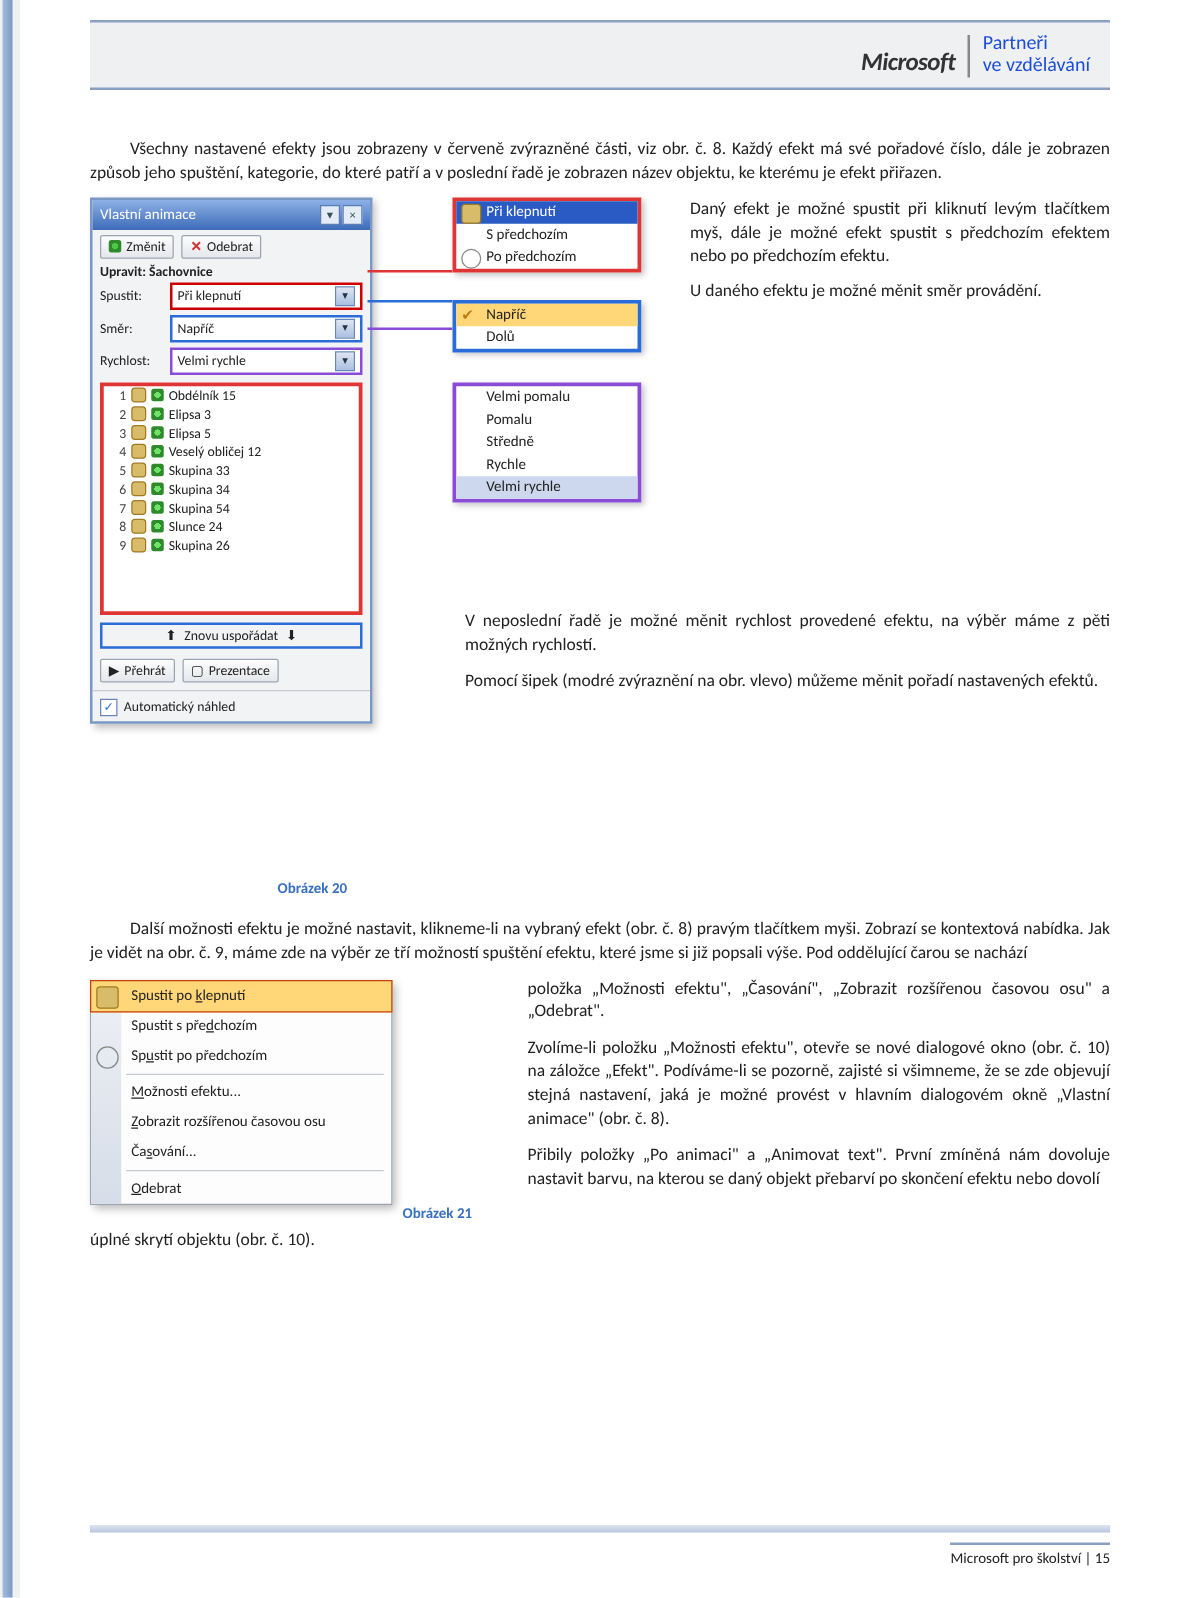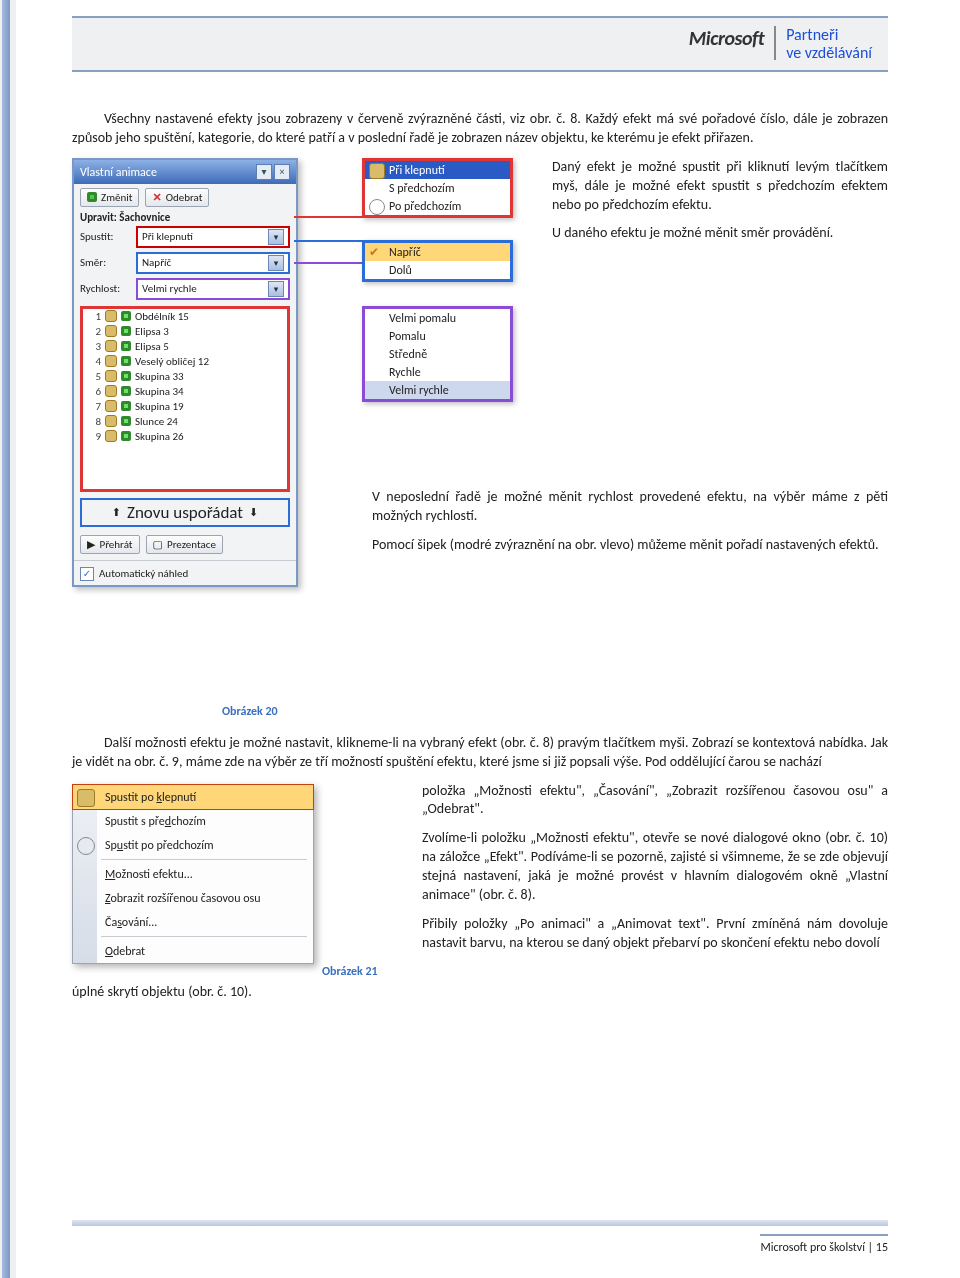--- a/index.html
+++ b/index.html
@@ -1,18 +1,18 @@
 <!DOCTYPE html>
 <html><head>
 <meta charset="utf-8">
 <style>
   body { margin:0; font-family:"Calibri","Segoe UI",Arial,sans-serif; font-size:14px; color:#222; background:#fff; }
   .page { width:960px; min-height:1278px; margin:0 auto; position:relative; box-sizing:border-box; padding:0 72px 50px 72px; }
   .topbar { position:absolute; top:16px; left:72px; right:72px; height:56px; background:#eef0f2; border-top:2px solid #8aa0c2; border-bottom:2px solid #8aa0c2; display:flex; justify-content:flex-end; align-items:center; padding-right:16px; box-sizing:border-box; }
-  .brand { display:flex; align-items:flex-start; gap:10px; }
+  .brand { display:flex; align-items:flex-end; gap:10px; }
   .brand-ms { font-style:italic; font-weight:700; font-size:20px; color:#333; letter-spacing:-0.5px; }
   .brand-sep { width:2px; height:34px; background:#888; }
   .brand-right { display:flex; flex-direction:column; font-size:16px; color:#1d4ed8; line-height:1.1; }
   .leftbar { position:absolute; top:0; bottom:0; left:0; width:16px; background:#eef0f2; }
   .leftbar-inner { position:absolute; top:0; bottom:0; left:2px; width:8px; background:linear-gradient(90deg,#a8bcdc,#7a98c6); }
   .content { padding-top:110px; }
   p { margin:0 0 10px 0; line-height:1.35; text-align:justify; }
   .indent { text-indent:32px; }
 
   .mid { position:relative; height:560px; margin-top:4px; }
@@ -182,38 +182,38 @@
           <div class="li">
               <span class="num">6</span>
               <span class="mouse"></span>
               <span class="star2"></span>
               <span>Skupina 34</span>
             </div>
           <div class="li">
               <span class="num">7</span>
               <span class="mouse"></span>
               <span class="star2"></span>
-              <span>Skupina 19</span>
+              <span>Skupina 54</span>
             </div>
           <div class="li">
               <span class="num">8</span>
               <span class="mouse"></span>
               <span class="star2"></span>
               <span>Slunce 24</span>
             </div>
           <div class="li">
               <span class="num">9</span>
               <span class="mouse"></span>
               <span class="star2"></span>
               <span>Skupina 26</span>
             </div>
         </div>
         <div class="trow" style="justify-content:center;border:2px solid #2a6cd8;margin:4px 6px;padding:2px 4px;">
           <span style="font-size:11px">⬆</span>
-          <span style="font-size:17px">Znovu uspořádat</span>
+          <span style="font-size:11px">Znovu uspořádat</span>
           <span style="font-size:11px">⬇</span>
         </div>
         <div class="trow">
           <span class="pbtn">
               <span>▶</span>
               <span>Přehrát</span>
             </span>
           <span class="pbtn">
               <span>▢</span>
               <span>Prezentace</span>

